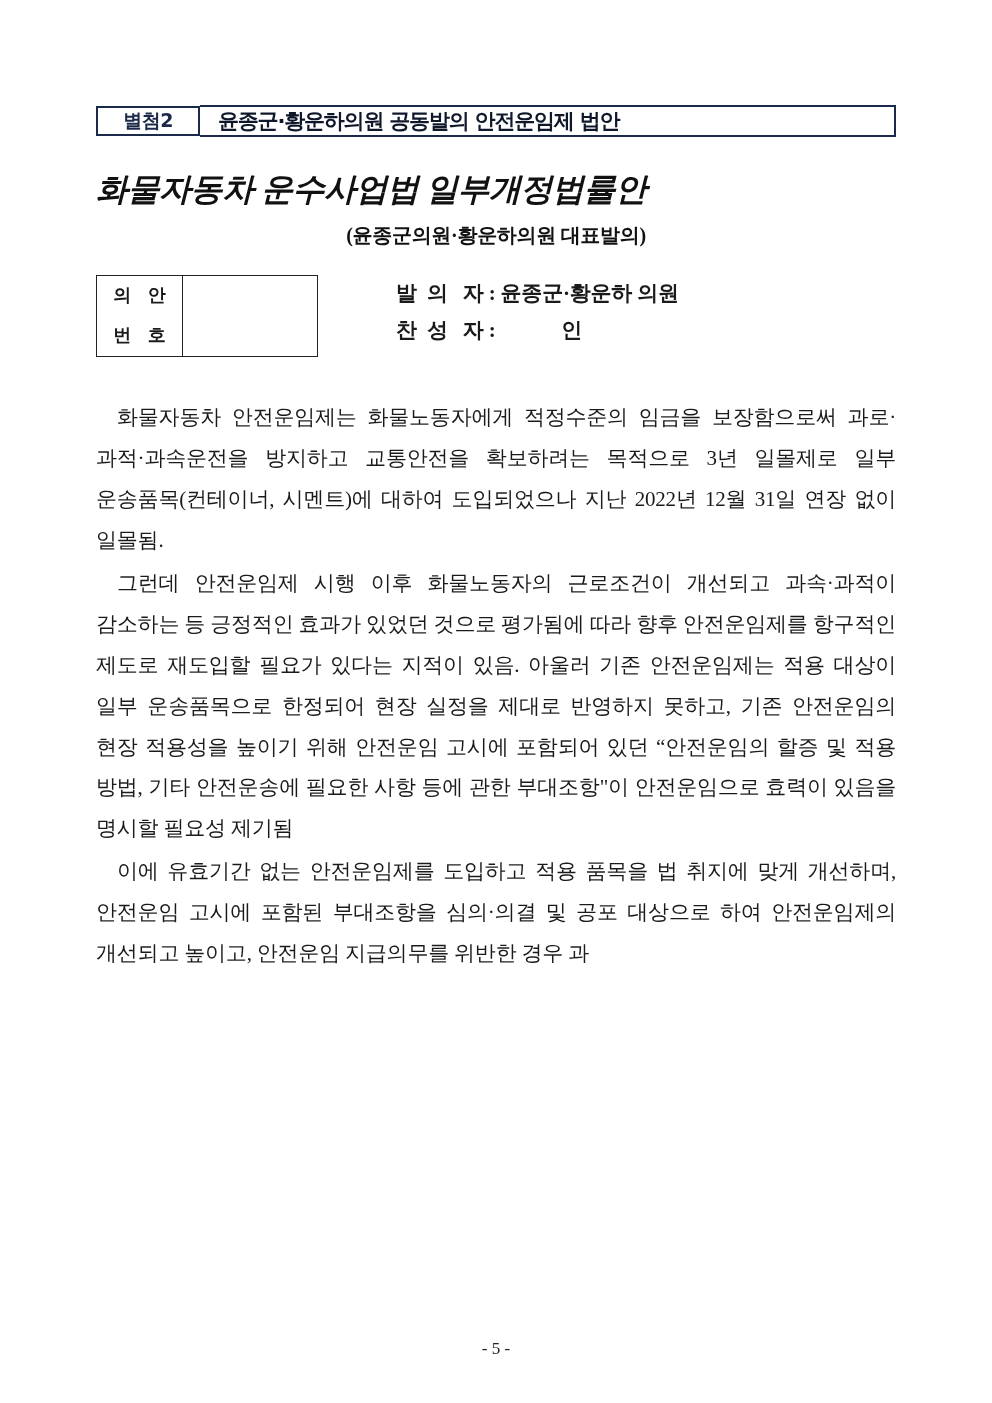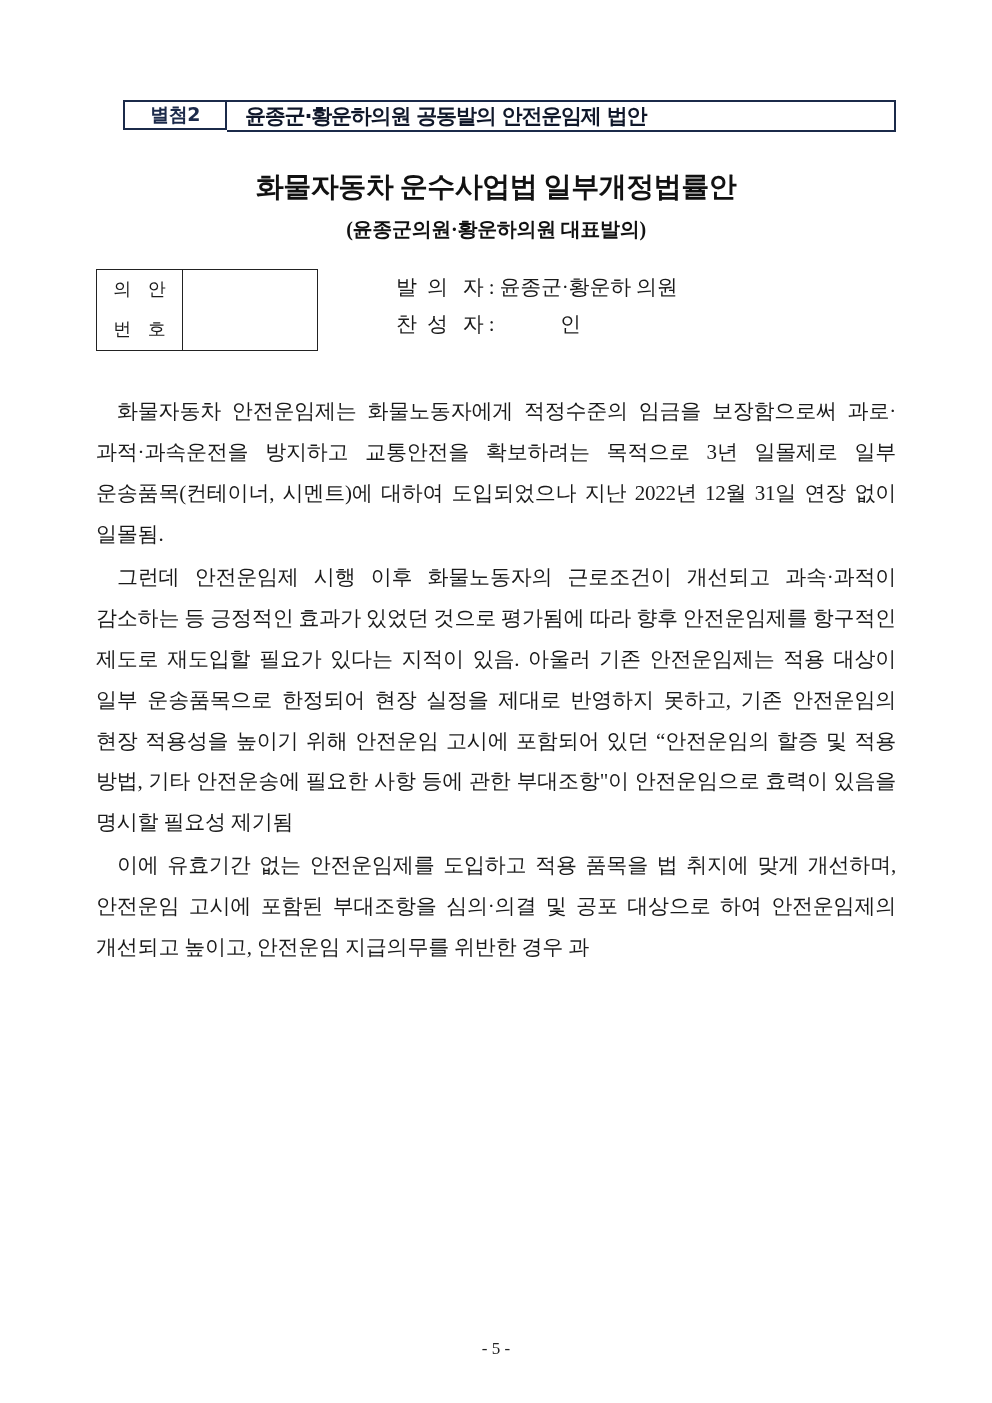--- a/index.html
+++ b/index.html
@@ -21,24 +21,23 @@
     left: 0; top: 0;
     width: 992px;
     height: 1403px;
     box-sizing: border-box;
     padding: 100px 96px 40px 96px;
   }
 
   
   .banner {
     display: flex;
-    align-items: flex-start;
+    align-items: center;
     height: 42px;
     margin-bottom: 26px;
-    margin-left: 27px;
   }
   .banner-tag {
     width: 104px;
     border: 2px solid #1b2a4a;
     display: flex;
     align-items: center;
     justify-content: center;
     font-family: "DejaVu Sans", sans-serif;
     font-weight: bold;
     font-size: 19px;
@@ -56,43 +55,45 @@
     font-family: "DejaVu Sans", sans-serif;
     font-weight: bold;
     font-size: 21px;
     color: #0f172a;
     letter-spacing: -1.2px;
     box-sizing: border-box;
   }
 
   
   .doc-title {
-    text-align: center;
-    font-size: 28px;
+    text-align: left;
+    font-size: 32px;
     font-weight: bold;
     letter-spacing: -0.5px;
     margin-top: 18px;
     margin-bottom: 10px;
     color: #111;
+    font-style: italic;
   }
   .doc-subtitle {
     text-align: center;
     font-size: 20px;
     font-weight: bold;
     letter-spacing: -0.3px;
     margin-bottom: 20px;
     color: #111;
   }
 
   
   .meta-row {
     display: flex;
     align-items: flex-start;
     margin-top: 26px;
     margin-bottom: 40px;
+    font-weight: bold;
   }
   .bill-no-box {
     width: 222px;
     border: 1.5px solid #222;
     display: flex;
     flex-direction: column;
     box-sizing: border-box;
   }
   .bill-no-label {
     width: 86px;

